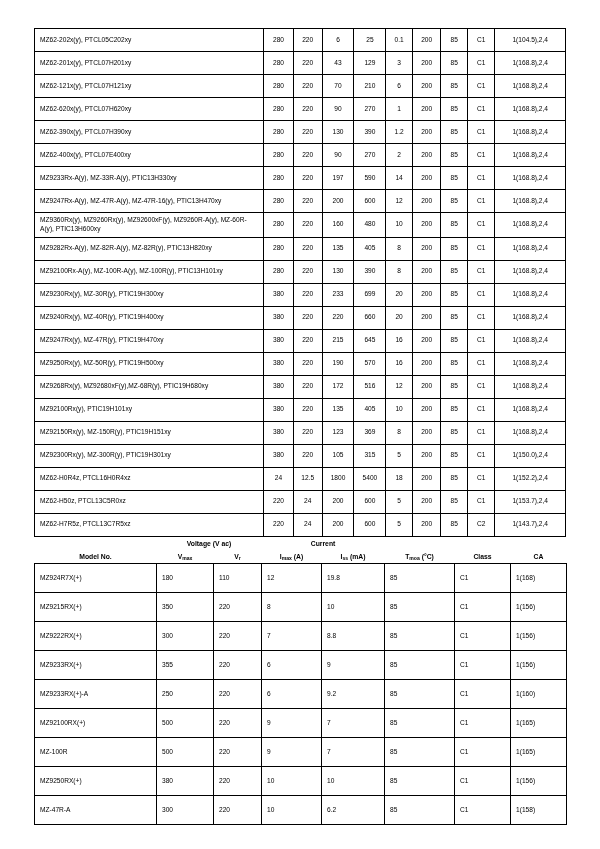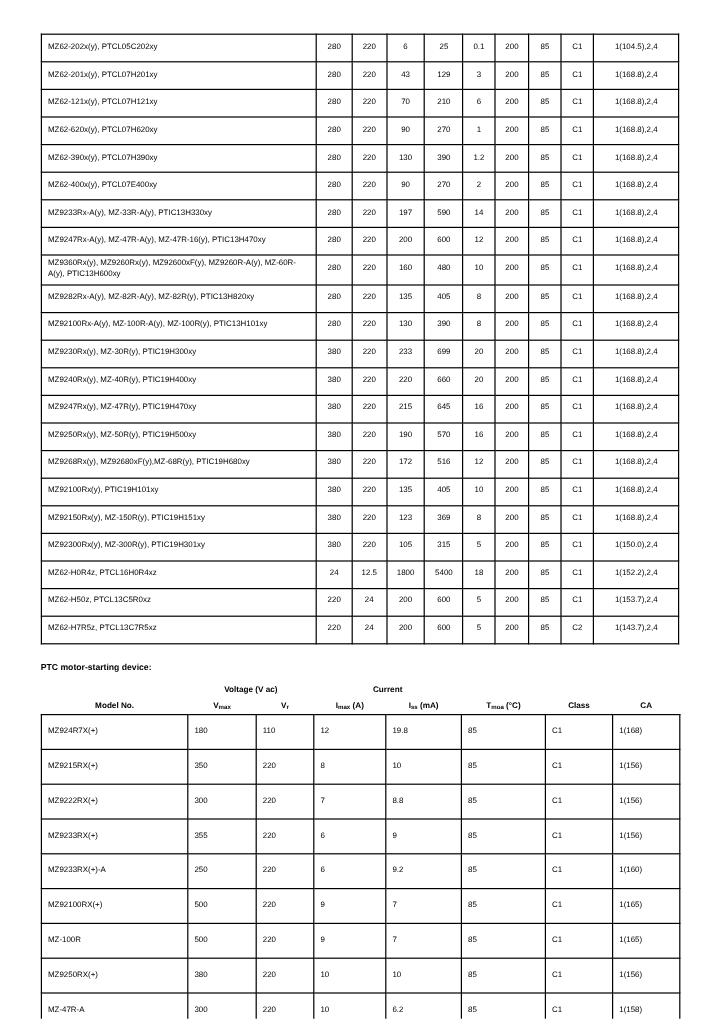--- a/index.html
+++ b/index.html
@@ -366,21 +366,20 @@
           <td class="num">600</td>
           <td class="num">5</td>
           <td class="num">200</td>
           <td class="num">85</td>
           <td class="num">C2</td>
           <td class="num">1(143.7),2,4</td>
         </tr>
       </tbody>
   </table>
 
-  <div class="section-title">PTC motor-starting device:</div>
 
   <table class="ptc-table">
     <colgroup>
       <col style="width:122px">
       <col style="width:57px">
       <col style="width:48px">
       <col style="width:60px">
       <col style="width:63px">
       <col style="width:70px">
       <col style="width:56px">

